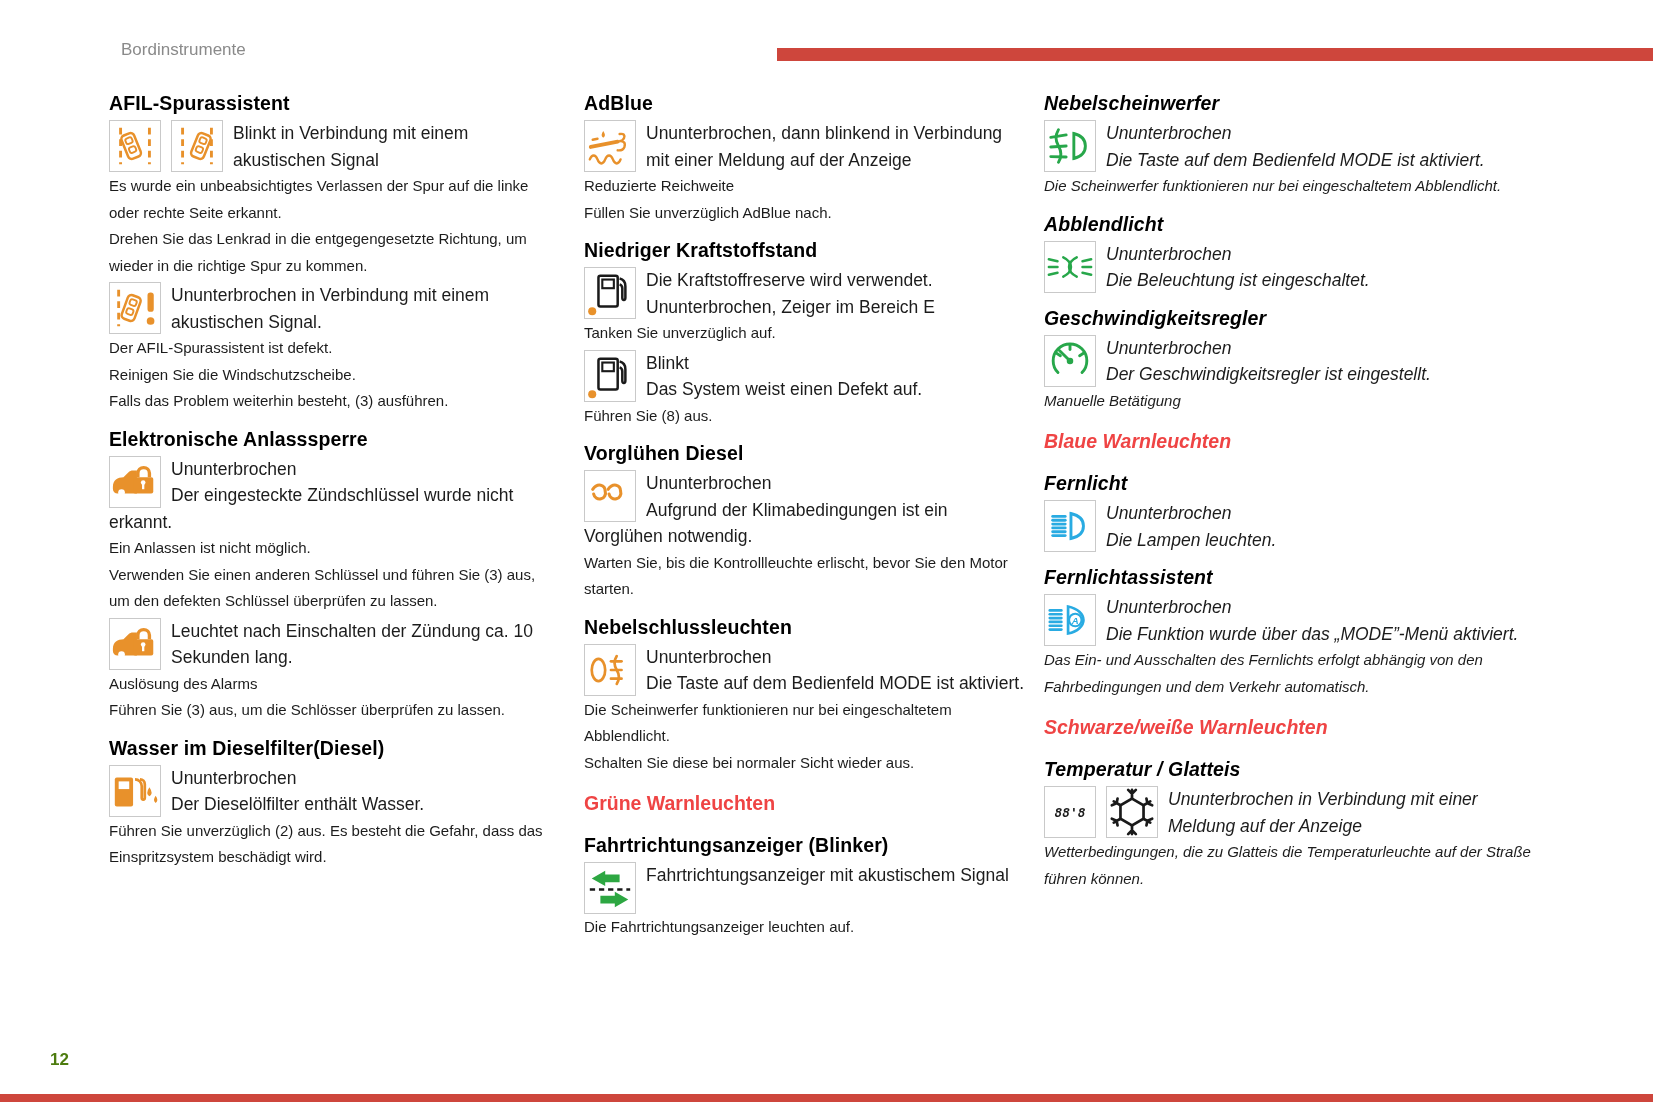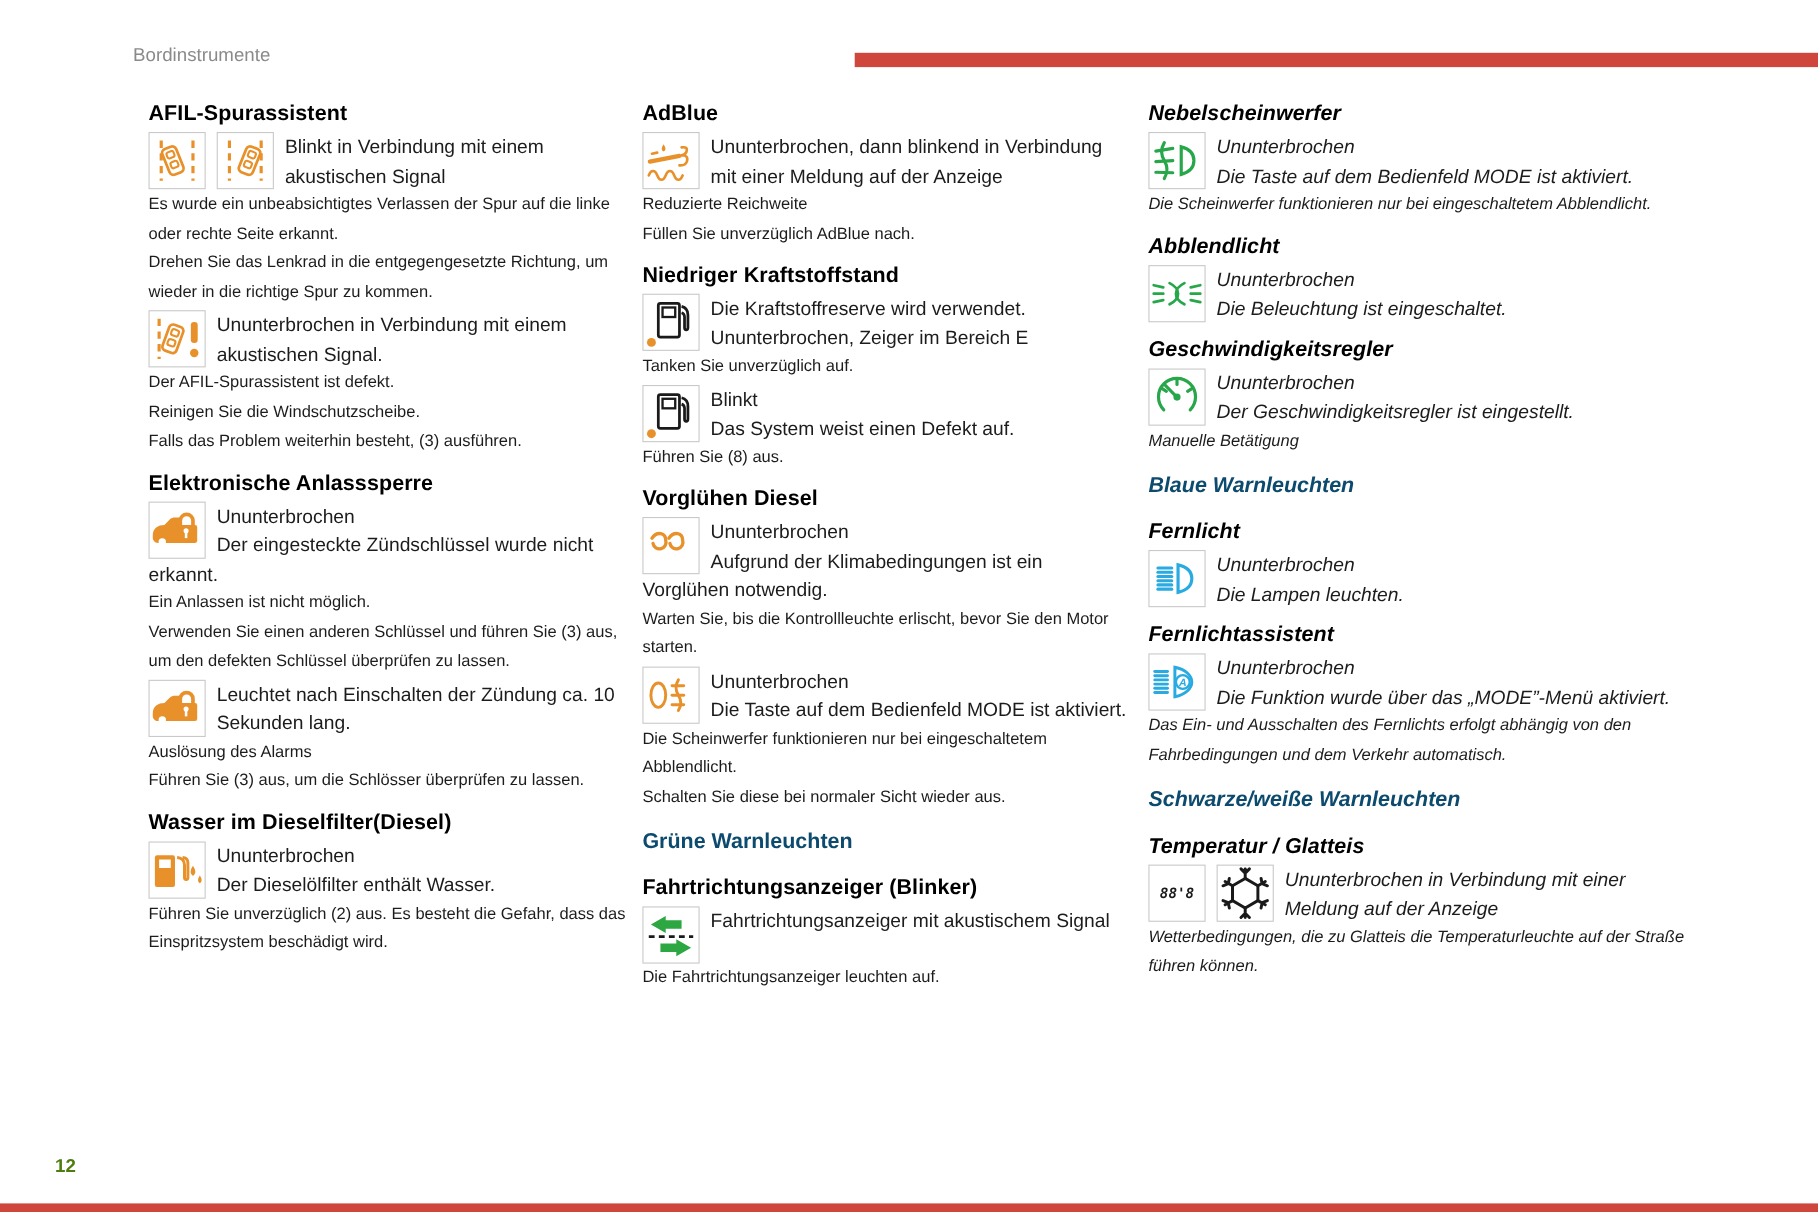--- a/index.html
+++ b/index.html
@@ -20,40 +20,40 @@
   .page-number{
     position:absolute;left:50px;top:1050px;font-size:17px;font-weight:bold;color:#4d7c0f;
   }
   .col{position:absolute;top:92px;box-sizing:border-box;}
   .section-title{
     font-size:19.5px;font-weight:bold;color:#000;margin:13px 0 5px 0;clear:left;
     letter-spacing:0.1px;
   }
   .col > .section-title:first-child{margin-top:0;}
   .group-title{
-    font-size:19.5px;font-weight:bold;color:#0c4a6e;margin:16px 0 19px 0;clear:left;
+    font-size:19.5px;font-weight:bold;color:#ef4444;margin:16px 0 19px 0;clear:left;
   }
   .para{
     font-size:15px;line-height:26.5px;margin:0;clear:left;
   }
   .entry{margin:3px 0 0 0;}
   .entry .epara{font-size:17.5px;line-height:26.5px;margin:0;}
   .iconbox{
     float:left;width:52px;height:52px;box-sizing:border-box;border:1px solid #c9c9c9;
     background:#fff;margin:0 10px 0 0;display:block;
   }
   .iconbox svg{display:block;width:100%;height:100%;}
 </style>
 </head>
 <body>
 
 <div class="page-header">Bordinstrumente</div>
 <div class="top-accent-bar"></div>
 <div id="columns">
-    <div class="col" style="left: 135px; width: 448px;">
+    <div class="col" style="left: 109px; width: 448px;">
       <div class="section-title">AFIL-Spurassistent</div>
       <div class="entry">
         <span class="iconbox">
           <svg viewBox="0 0 52 52">
             <g stroke="#E8912B" fill="none" stroke-width="3">
               <line x1="11" y1="7" x2="11" y2="45" stroke-dasharray="7 5"></line>
               <line x1="41" y1="7" x2="41" y2="45" stroke-dasharray="7 5"></line>
             </g>
             <g transform="rotate(-22 22 26)" stroke="#E8912B" fill="none">
               <rect x="15" y="13" width="14" height="26" rx="4" stroke-width="2.6"></rect>
@@ -193,20 +193,21 @@
         <span class="iconbox">
           <svg viewBox="0 0 52 52" fill="none" stroke="#E8912B" stroke-width="3.2" stroke-linecap="round">
             <path d="M8 19 c5 -7 13 -5 13 2 a6.2 6.2 0 1 1 -12 3"></path>
             <path d="M24 19 c5 -7 13 -5 13 2 a6.2 6.2 0 1 1 -12 3"></path>
           </svg>
         </span>
         <p class="epara">Ununterbrochen</p>
         <p class="epara">Aufgrund der Klimabedingungen ist ein Vorglühen notwendig.</p>
       </div>
       <p class="para">Warten Sie, bis die Kontrollleuchte erlischt, bevor Sie den Motor starten.</p>
+      <div class="section-title">Nebelschlussleuchten</div>
       <div class="entry">
         <span class="iconbox">
           <svg viewBox="0 0 52 52" fill="none" stroke="#E8912B" stroke-width="2.8" stroke-linecap="round">
             <ellipse cx="14" cy="26" rx="7" ry="11.5"></ellipse>
             <line x1="27" y1="17" x2="38" y2="17"></line>
             <line x1="27" y1="26" x2="38" y2="26"></line>
             <line x1="27" y1="35" x2="38" y2="35"></line>
             <path d="M33 11.5 q-4.5 7.2 0 14.5 t0 14.5"></path>
           </svg>
         </span>

